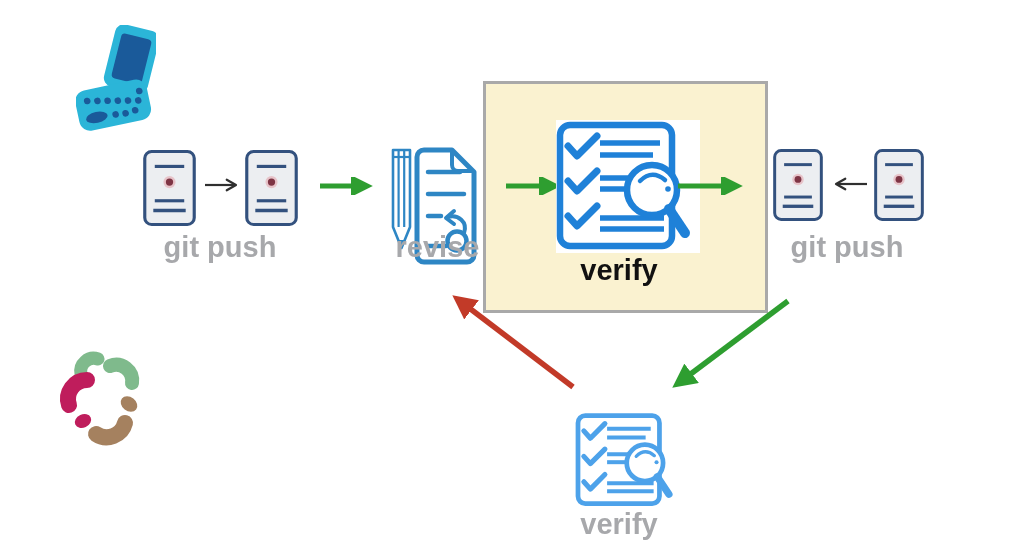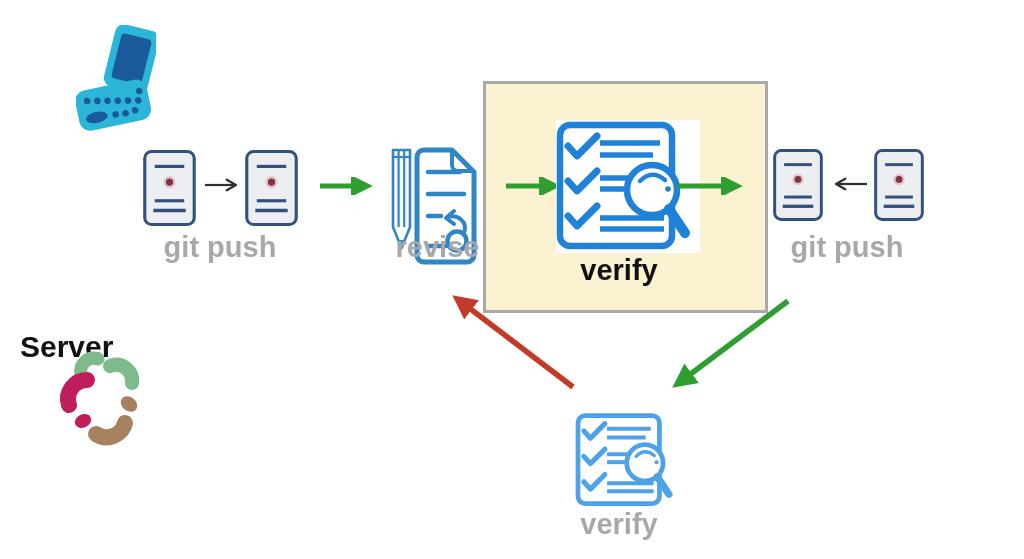--- a/index.html
+++ b/index.html
@@ -119,21 +119,20 @@
       <circle class="laptop-navy" cx="53" cy="79" r="3.3"></circle>
       <circle class="laptop-navy" cx="63" cy="81" r="3.3"></circle>
       <ellipse class="laptop-navy" cx="19" cy="89" rx="11" ry="5.5"></ellipse>
       <circle class="laptop-navy" cx="38" cy="90" r="3.3"></circle>
       <circle class="laptop-navy" cx="48" cy="91" r="3.3"></circle>
       <circle class="laptop-navy" cx="58" cy="90" r="3.3"></circle>
       <circle class="laptop-navy" cx="66" cy="72" r="3.3"></circle>
     </g>
   </svg>
 
-  <div class="abs machine-label" style="left:20px; top:330px;">Server</div>
   <svg class="abs" style="left:54px; top:346px;" width="96" height="110" viewBox="0 0 96 110">
     <path class="logo-green" d="M27,28 A13,13 0 0 1 44,13" fill="none" stroke-width="13" stroke-linecap="round"></path>
     <path class="logo-green" d="M56,20 A16,16 0 0 1 78,37" fill="none" stroke-width="14" stroke-linecap="round"></path>
     <path class="logo-crimson" d="M33,34 A19,19 0 0 0 15,59" fill="none" stroke-width="16" stroke-linecap="round"></path>
     <ellipse class="logo-crimson-fill" cx="29" cy="75" rx="8.5" ry="6.5" transform="rotate(-25 29 75)"></ellipse>
     <ellipse class="logo-brown-fill" cx="75" cy="58" rx="9" ry="7" transform="rotate(38 75 58)"></ellipse>
     <path class="logo-brown" d="M42,88 A19,19 0 0 0 71,77" fill="none" stroke-width="16" stroke-linecap="round"></path>
   </svg>
 
   <svg class="abs icon-doc" style="left:143px; top:149px;" width="53" height="78">

